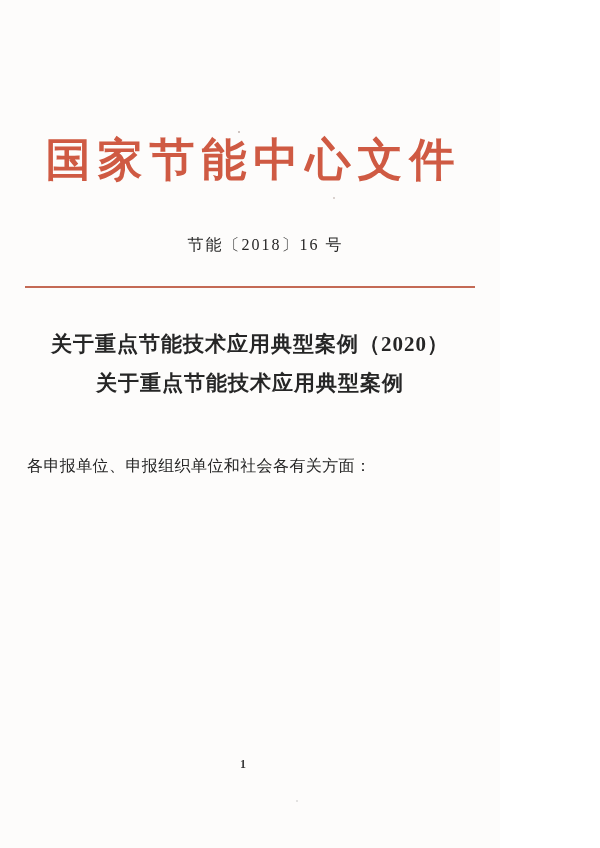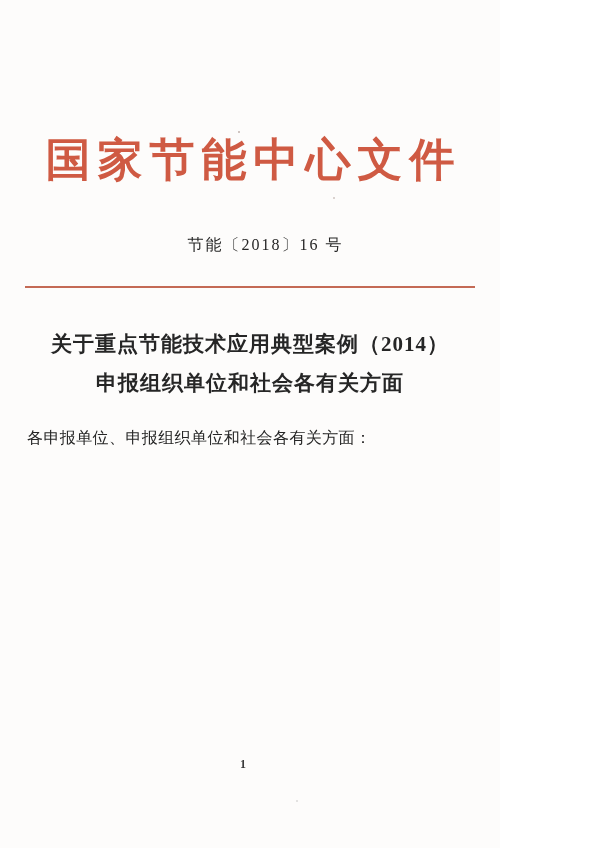--- a/index.html
+++ b/index.html
@@ -60,21 +60,21 @@
   }
   .notice-title {
     margin-top: 37px;
     text-align: center;
     font-weight: bold;
     font-size: 21px;
     line-height: 39px;
     letter-spacing: 1px;
   }
   .doc-body {
-    margin: 20px auto 0 auto;
+    margin: 48px auto 0 auto;
     width: 446px;
     font-size: 16px;
     line-height: 30px;
     letter-spacing: 0.4px;
     text-align: justify;
   }
   .doc-body p {
     margin: 0;
   }
   .doc-body p.para {
@@ -97,22 +97,22 @@
 
 <div class="page">
 
   <div class="header-title">国家节能中心文件</div>
 
   <div class="doc-number">节能〔2018〕16 号</div>
 
   <div class="red-rule"></div>
 
   <div class="notice-title">
-    <div>关于重点节能技术应用典型案例（2014）</div>
-    <div>申报组织单位和社会各有关方面</div>
+    <div>关于重点节能技术应用典型案例（2020）</div>
+    <div>关于重点节能技术应用典型案例</div>
   </div>
 
   <div class="doc-body">
     <p class="salutation">各申报单位、申报组织单位和社会各有关方面：</p>
   </div>
 
   <div class="page-number">1</div>
 
 </div>
 

